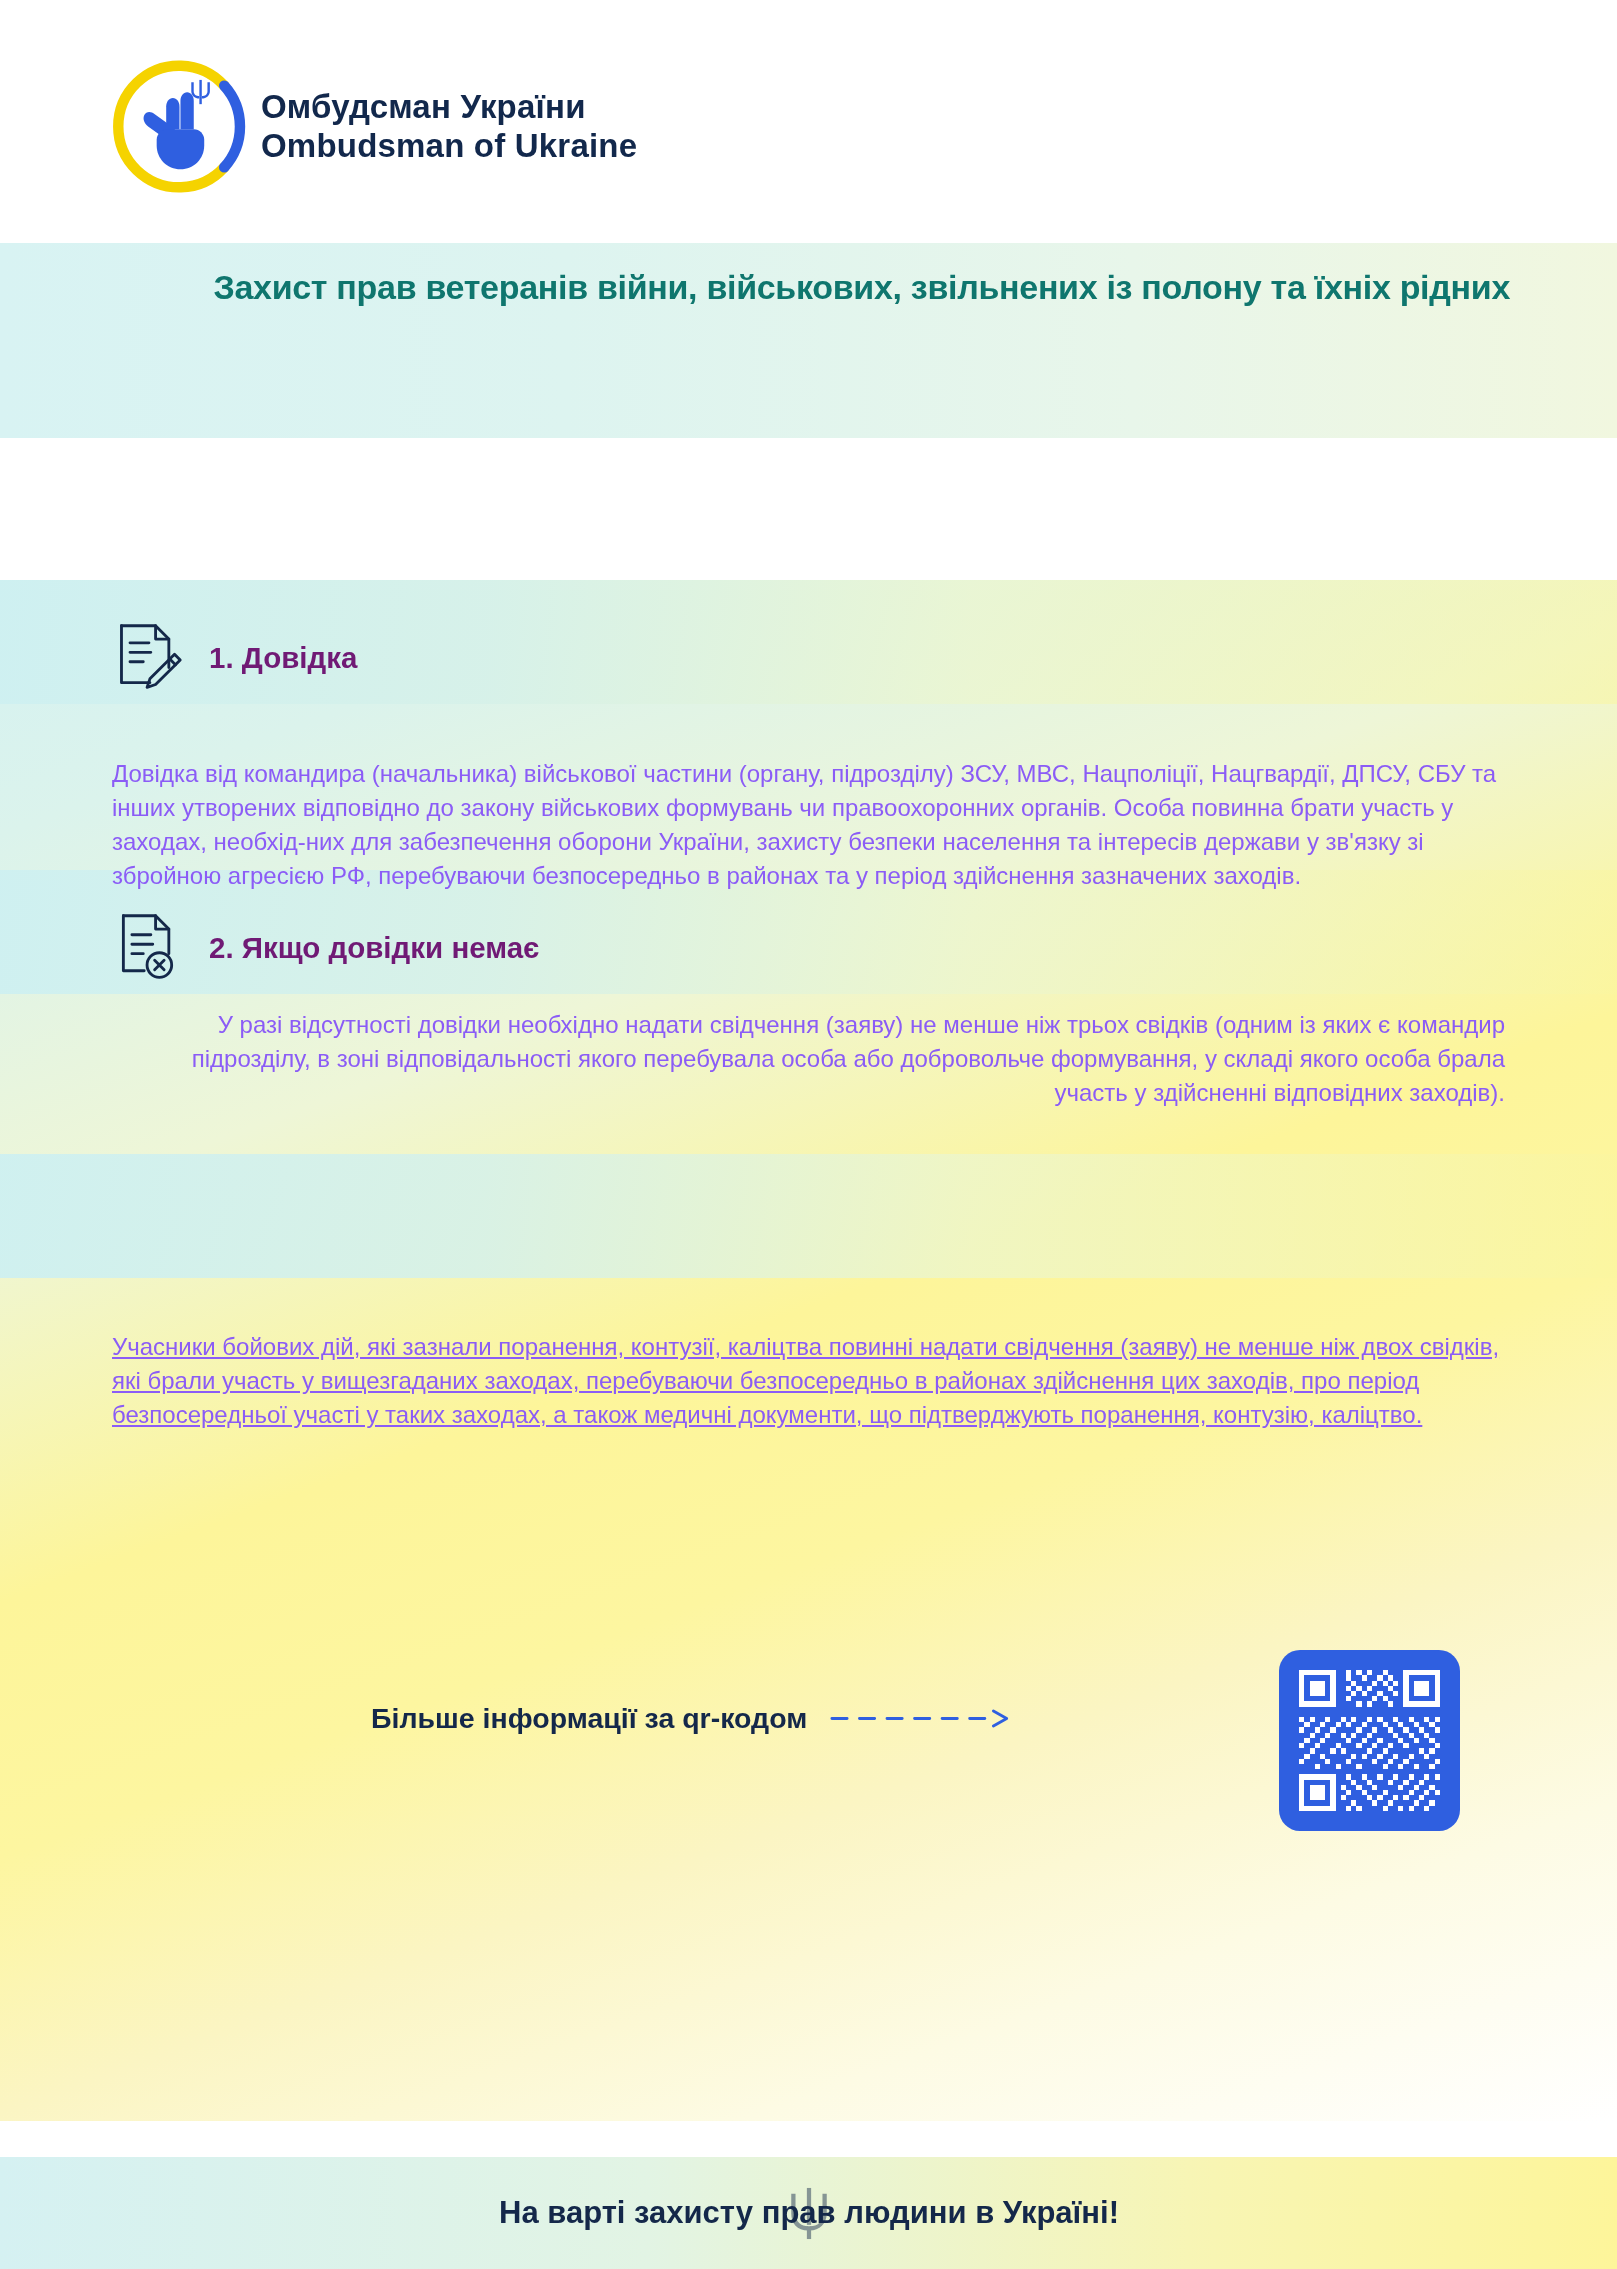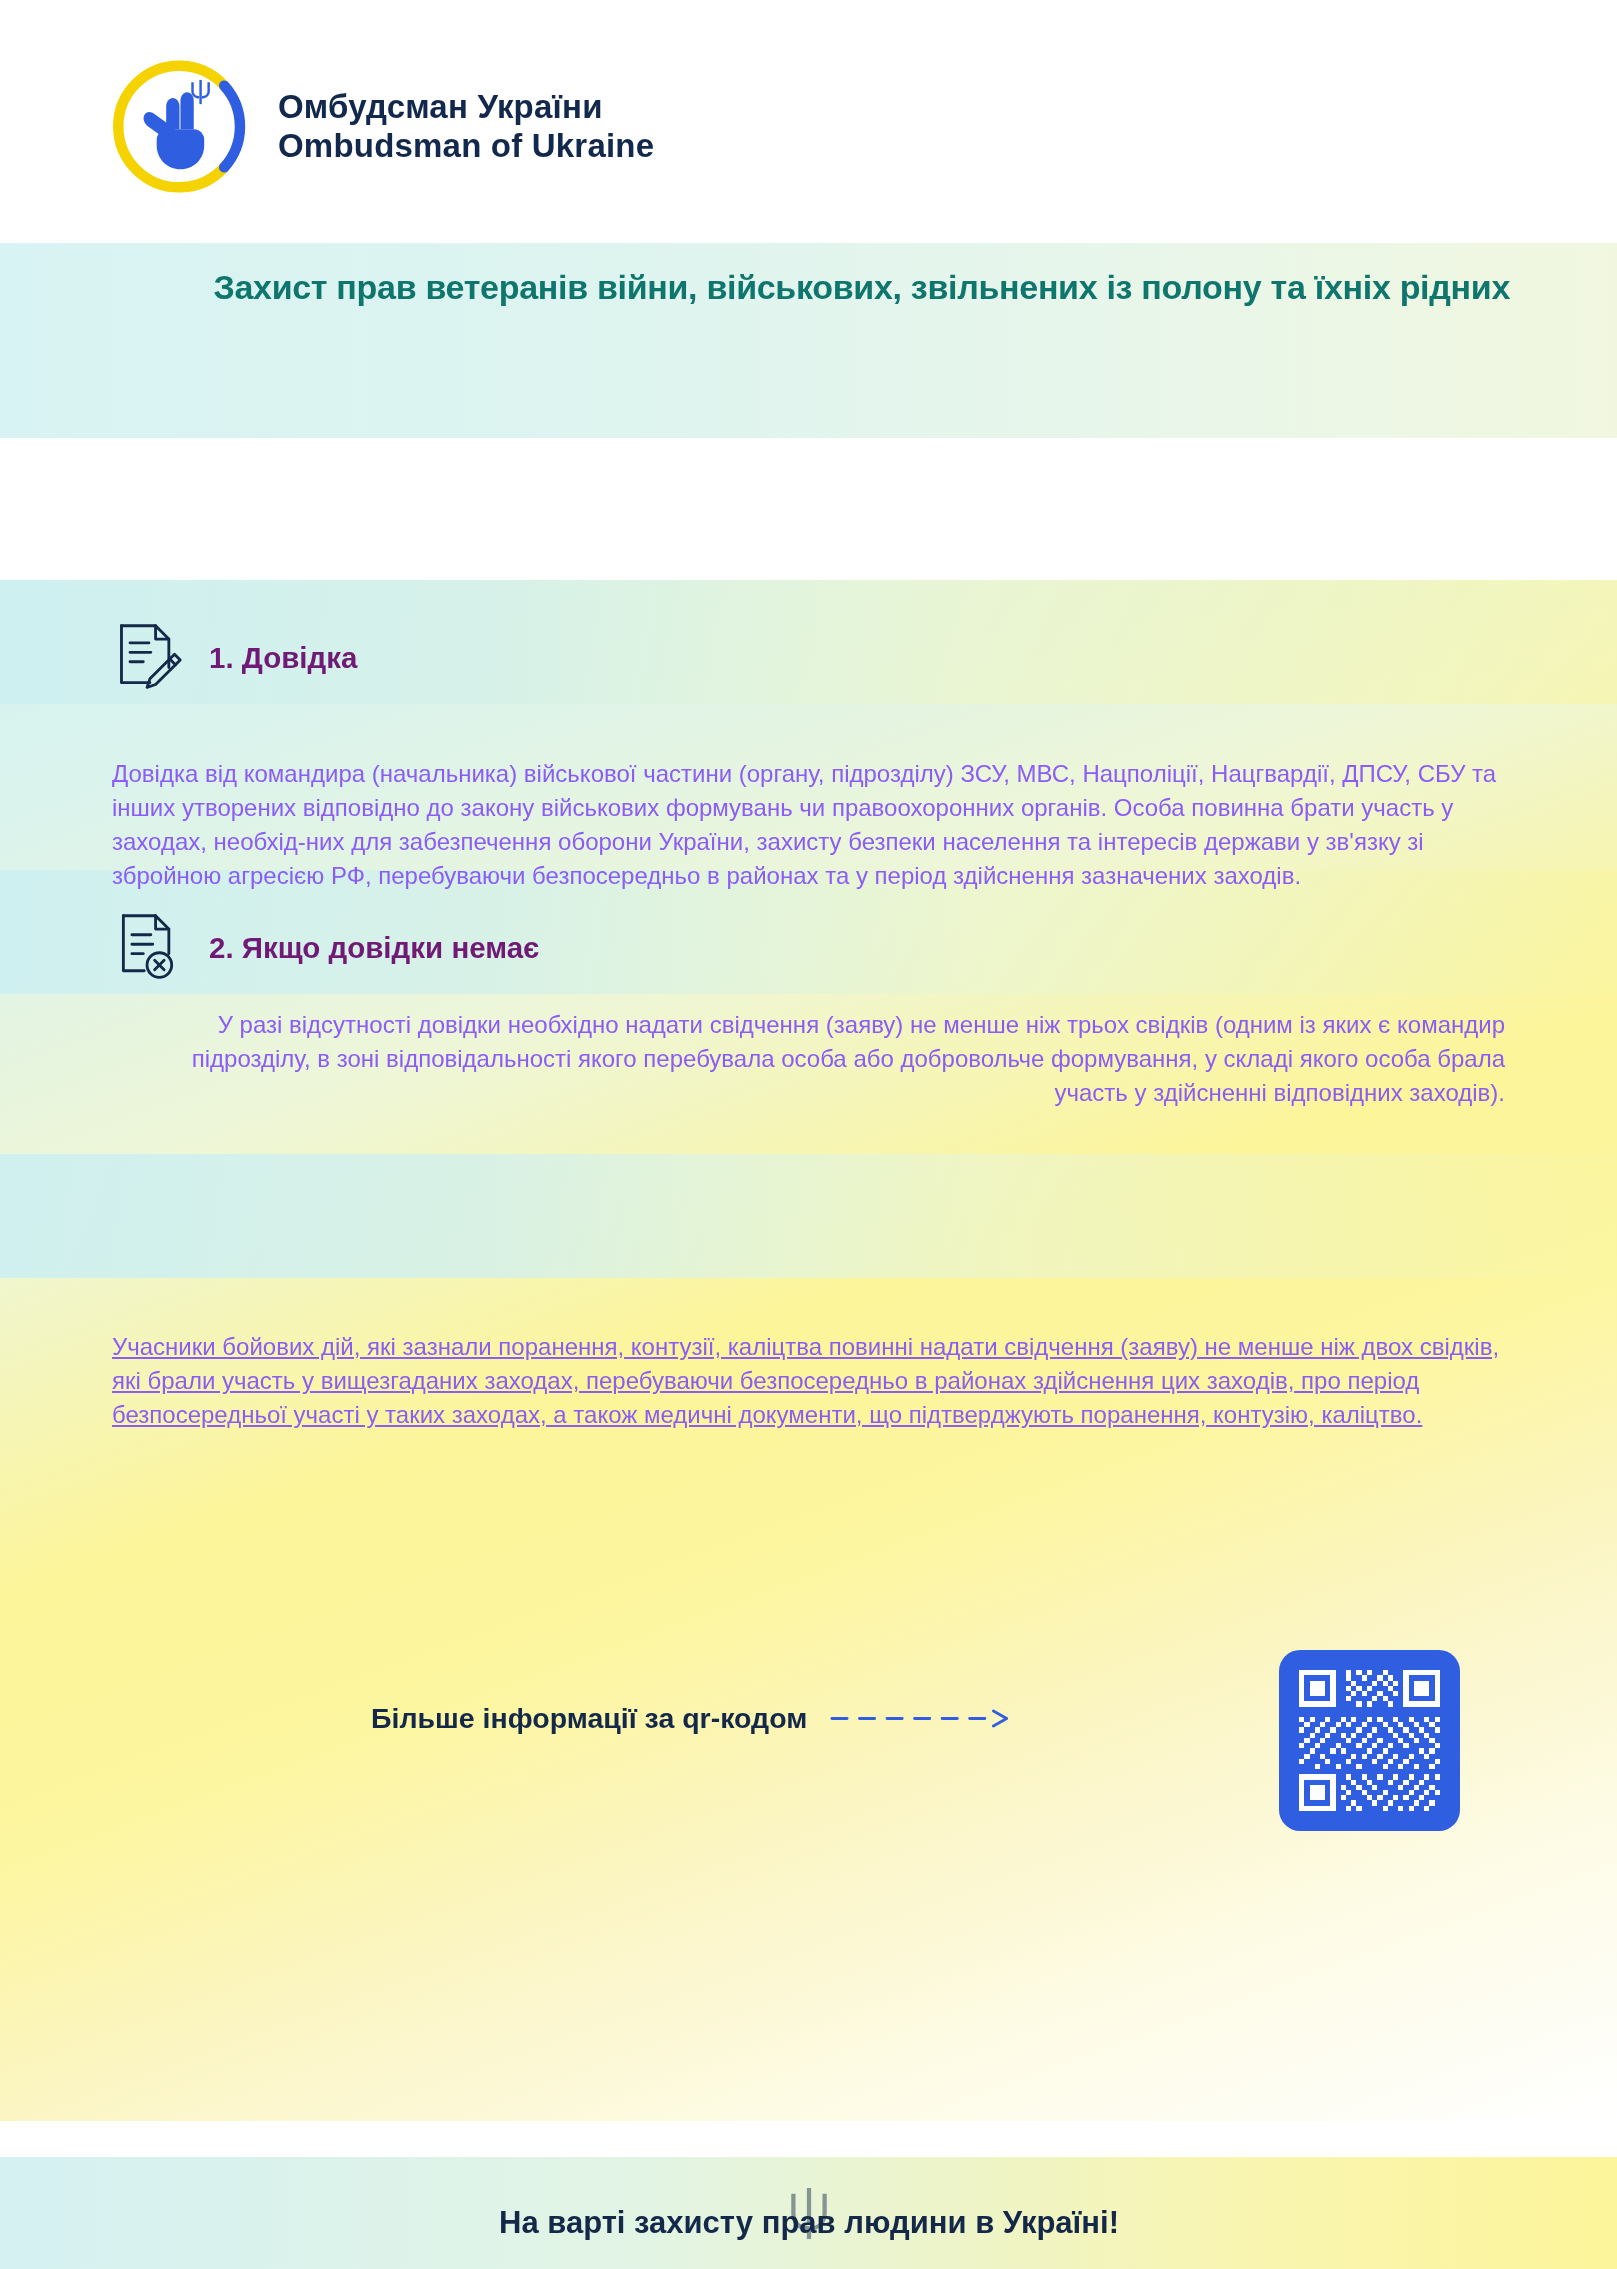--- a/index.html
+++ b/index.html
@@ -71,21 +71,21 @@
     display: flex;
     align-items: center;
   }
   .logo-mark {
     width: 135px;
     height: 135px;
     position: relative;
     flex: none;
   }
   .logo-text {
-    margin-left: 31px;
+    margin-left: 14px;
     color: #12284c;
   }
   .logo-line1 {
     font-size: 33px;
     font-weight: 700;
     letter-spacing: 0.2px;
     line-height: 1.18;
   }
   .logo-line2 {
     font-size: 33px;
@@ -178,21 +178,21 @@
   }
   .qr-inner {
     width: 100%;
     height: 100%;
   }
 
   
   .footer-text {
     position: absolute;
     left: 0;
-    bottom: 28px;
+    bottom: 38px;
     width: 100%;
     text-align: center;
     font-size: 31px;
     font-weight: 700;
     color: #14284a;
   }
   .footer-emblem {
     position: absolute;
     left: 50%;
     transform: translateX(-50%);

